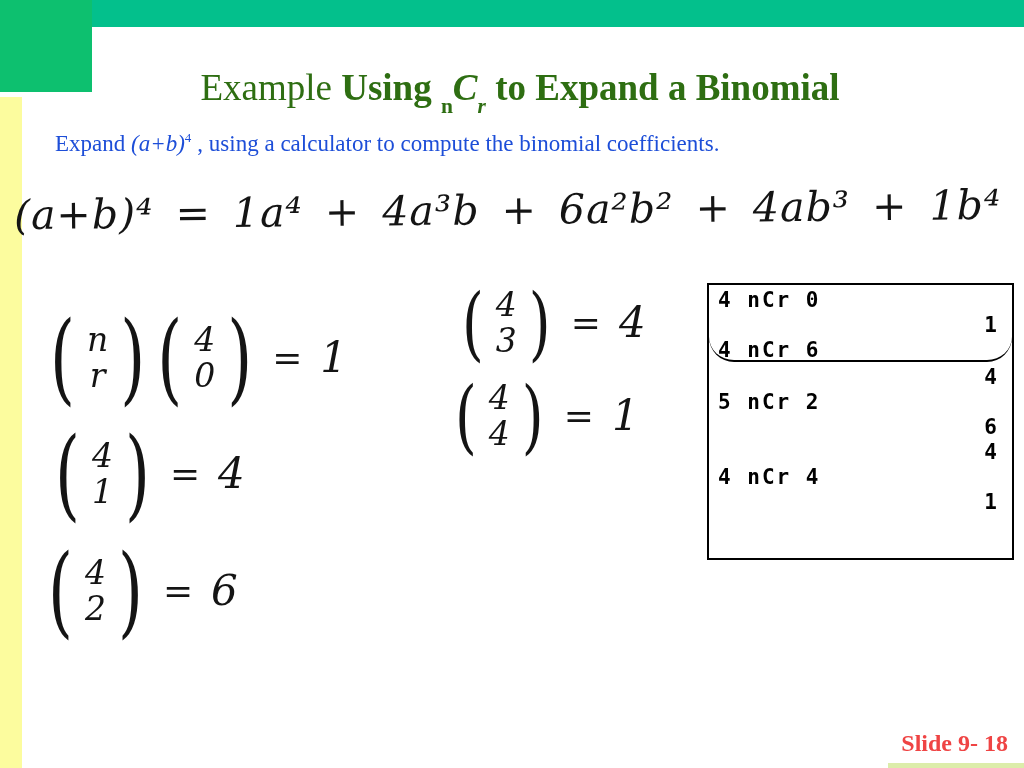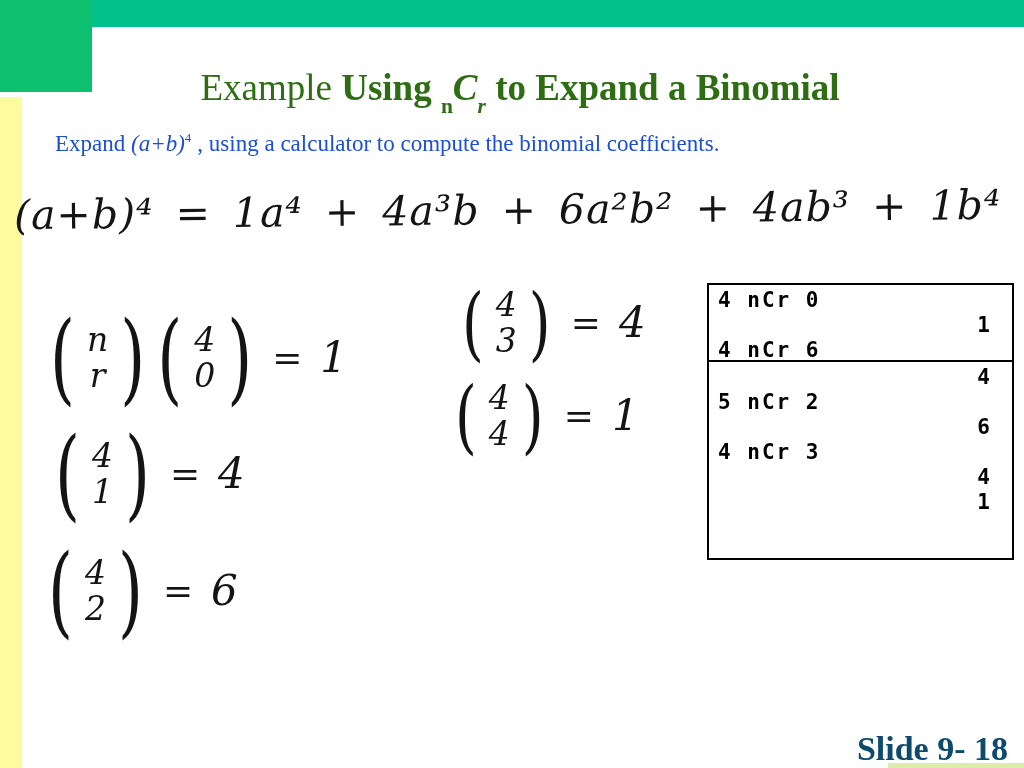--- a/index.html
+++ b/index.html
@@ -41,30 +41,30 @@
   .stack { display:flex; flex-direction:column; align-items:center; line-height:1.08;
            font-size:33px; }
   .eq  { font-size:36px; margin-left:8px; }
   .res { font-size:42px; margin-left:6px; }
 
   
   .calc { position:absolute; left:707px; top:283px; width:307px; height:277px;
           background:#fff; border:2px solid #000; box-sizing:border-box;
           font-family:"DejaVu Sans Mono", monospace; font-weight:bold;
           font-size:21px; letter-spacing:2px; color:#000; }
-  .calc-screen { padding:3px 20px 0 9px; box-sizing:border-box; }
+  .calc-screen { padding:3px 13px 0 9px; box-sizing:border-box;border-radius:25px; }
   .calc-screen.first { border-bottom:2px solid #000; height:77px; }
   .calc-line { height:25px; line-height:25px; white-space:pre; }
   .calc-line.right { text-align:right; }
 
   
   .copyright { position:absolute; left:85px; top:744px; font-size:15px; color:#1c1c1c;
                font-family:"Liberation Sans", sans-serif; }
-  .slide-label { position:absolute; right:16px; top:730px; font-size:34px; font-weight:bold;
-                 color:#0c4a6e; font-family:"Liberation Serif", serif;text-align:center; }
+  .slide-label { position:absolute; right:16px; top:730px; font-size:24px; font-weight:bold;
+                 color:#ef4444; font-family:"Liberation Serif", serif;text-align:center; }
 </style>
 </head>
 <body>
 
 <div class="slide">
 
   <div class="green-square"></div>
   <div class="top-bar"></div>
   <div class="yellow-strip"></div>
   <div class="bottom-accent"></div>
@@ -142,21 +142,21 @@
   <div class="calc">
     <div class="calc-screen first">
       <div class="calc-line left">4 nCr 0</div>
       <div class="calc-line right">1</div>
       <div class="calc-line left">4 nCr 6</div>
     </div>
     <div class="calc-screen">
       <div class="calc-line right">4</div>
       <div class="calc-line left">5 nCr 2</div>
       <div class="calc-line right">6</div>
-      <div class="calc-line left">4 nCr 3</div>
       <div class="calc-line right">4</div>
+      <div class="calc-line left">4 nCr 4</div>
       <div class="calc-line right">1</div>
     </div>
   </div>
 
   <div class="slide-label">Slide 9- 18</div>
 
 </div>
 
 </body></html>

